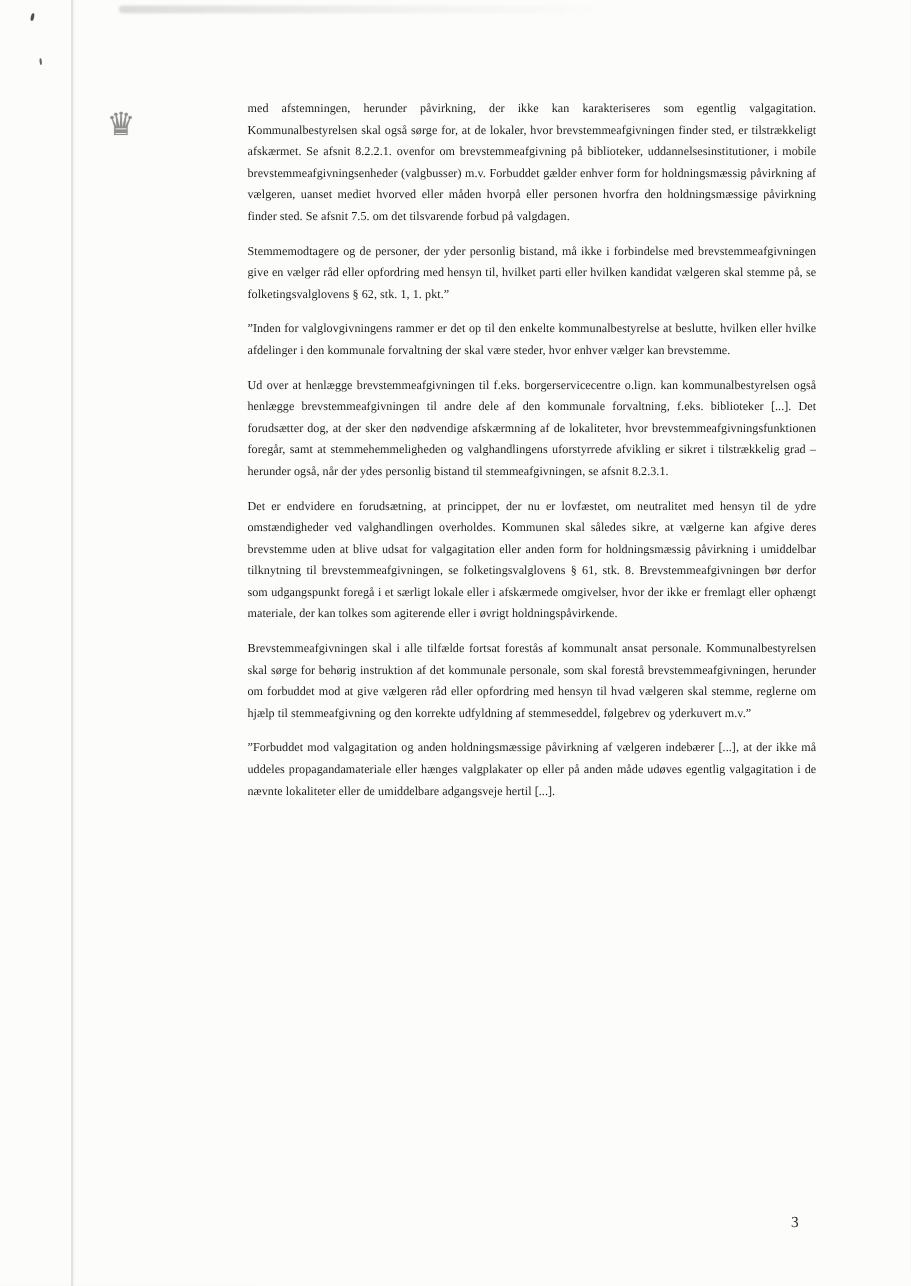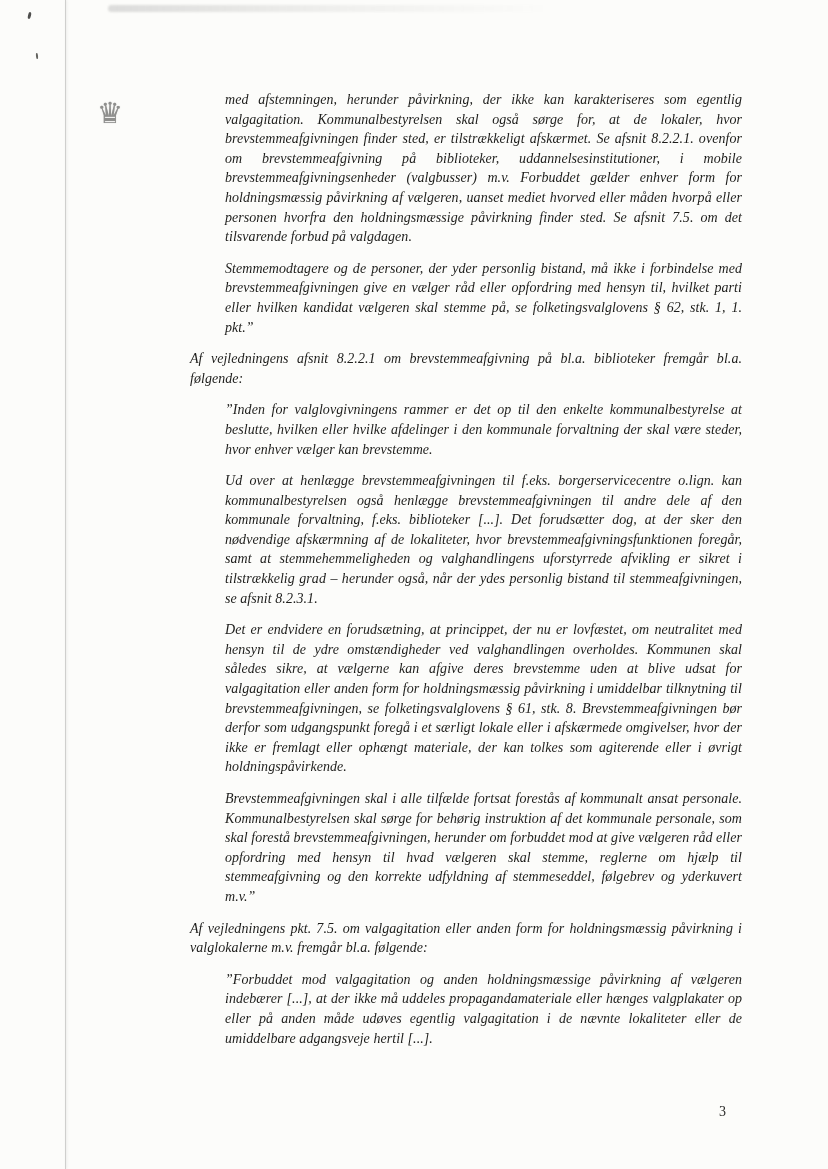--- a/index.html
+++ b/index.html
@@ -63,25 +63,24 @@
     line-height: 34px;
     color: #8f8f8d;
     text-shadow: 0 0 1px rgba(160,160,160,0.7);
     user-select: none;
   }
   
   .content {
     position: absolute;
     left: 190px; top: 90px;
     width: 552px;
-    font-size: 14px;
+    font-size: 11px;
     line-height: 19.6px;
     text-align: justify;
     letter-spacing: 0.05px;
-    font-style: italic;
   }
   .para {
     margin: 0 0 12px 0;
   }
   .para.quote {
     margin-left: 35px;
   }
   .page-number {
     position: absolute;
     right: 102px;
@@ -98,24 +97,22 @@
   <div class="scan-edge-left"></div>
   <div class="scan-smudge-top"></div>
   <div class="scan-speck-1"></div>
   <div class="scan-speck-2"></div>
 
   <div class="emblem">♛</div>
 
   <div class="content">
     <p class="para quote">med afstemningen, herunder påvirkning, der ikke kan karakteriseres som egentlig valgagitation. Kommunalbestyrelsen skal også sørge for, at de lokaler, hvor brevstemmeafgivningen finder sted, er tilstrækkeligt afskærmet. Se afsnit 8.2.2.1. ovenfor om brevstemmeafgivning på biblioteker, uddannelsesinstitutioner, i mobile brevstemmeafgivningsenheder (valgbusser) m.v. Forbuddet gælder enhver form for holdningsmæssig påvirkning af vælgeren, uanset mediet hvorved eller måden hvorpå eller personen hvorfra den holdningsmæssige påvirkning finder sted. Se afsnit 7.5. om det tilsvarende forbud på valgdagen.</p>
     <p class="para quote">Stemmemodtagere og de personer, der yder personlig bistand, må ikke i forbindelse med brevstemmeafgivningen give en vælger råd eller opfordring med hensyn til, hvilket parti eller hvilken kandidat vælgeren skal stemme på, se folketingsvalglovens § 62, stk. 1, 1. pkt.”</p>
-    <p class="para">Af vejledningens afsnit 8.2.2.1 om brevstemmeafgivning på bl.a. biblioteker fremgår bl.a. følgende:</p>
     <p class="para quote">”Inden for valglovgivningens rammer er det op til den enkelte kommunalbestyrelse at beslutte, hvilken eller hvilke afdelinger i den kommunale forvaltning der skal være steder, hvor enhver vælger kan brevstemme.</p>
     <p class="para quote">Ud over at henlægge brevstemmeafgivningen til f.eks. borgerservicecentre o.lign. kan kommunalbestyrelsen også henlægge brevstemmeafgivningen til andre dele af den kommunale forvaltning, f.eks. biblioteker [...]. Det forudsætter dog, at der sker den nødvendige afskærmning af de lokaliteter, hvor brevstemmeafgivningsfunktionen foregår, samt at stemmehemmeligheden og valghandlingens uforstyrrede afvikling er sikret i tilstrækkelig grad – herunder også, når der ydes personlig bistand til stemmeafgivningen, se afsnit 8.2.3.1.</p>
     <p class="para quote">Det er endvidere en forudsætning, at princippet, der nu er lovfæstet, om neutralitet med hensyn til de ydre omstændigheder ved valghandlingen overholdes. Kommunen skal således sikre, at vælgerne kan afgive deres brevstemme uden at blive udsat for valgagitation eller anden form for holdningsmæssig påvirkning i umiddelbar tilknytning til brevstemmeafgivningen, se folketingsvalglovens § 61, stk. 8. Brevstemmeafgivningen bør derfor som udgangspunkt foregå i et særligt lokale eller i afskærmede omgivelser, hvor der ikke er fremlagt eller ophængt materiale, der kan tolkes som agiterende eller i øvrigt holdningspåvirkende.</p>
     <p class="para quote">Brevstemmeafgivningen skal i alle tilfælde fortsat forestås af kommunalt ansat personale. Kommunalbestyrelsen skal sørge for behørig instruktion af det kommunale personale, som skal forestå brevstemmeafgivningen, herunder om forbuddet mod at give vælgeren råd eller opfordring med hensyn til hvad vælgeren skal stemme, reglerne om hjælp til stemmeafgivning og den korrekte udfyldning af stemmeseddel, følgebrev og yderkuvert m.v.”</p>
-    <p class="para">Af vejledningens pkt. 7.5. om valgagitation eller anden form for holdningsmæssig påvirkning i valglokalerne m.v. fremgår bl.a. følgende:</p>
     <p class="para quote">”Forbuddet mod valgagitation og anden holdningsmæssige påvirkning af vælgeren indebærer [...], at der ikke må uddeles propagandamateriale eller hænges valgplakater op eller på anden måde udøves egentlig valgagitation i de nævnte lokaliteter eller de umiddelbare adgangsveje hertil [...].</p>
   </div>
 
   <div class="page-number">3</div>
 
 </div>
 
 </body></html>

